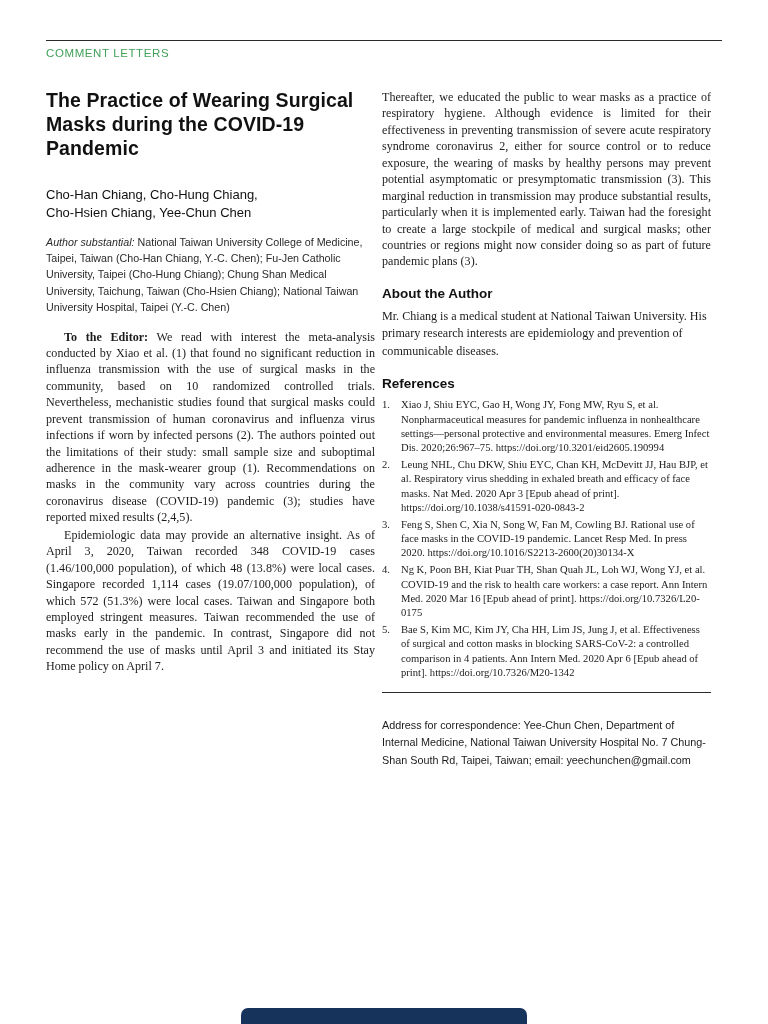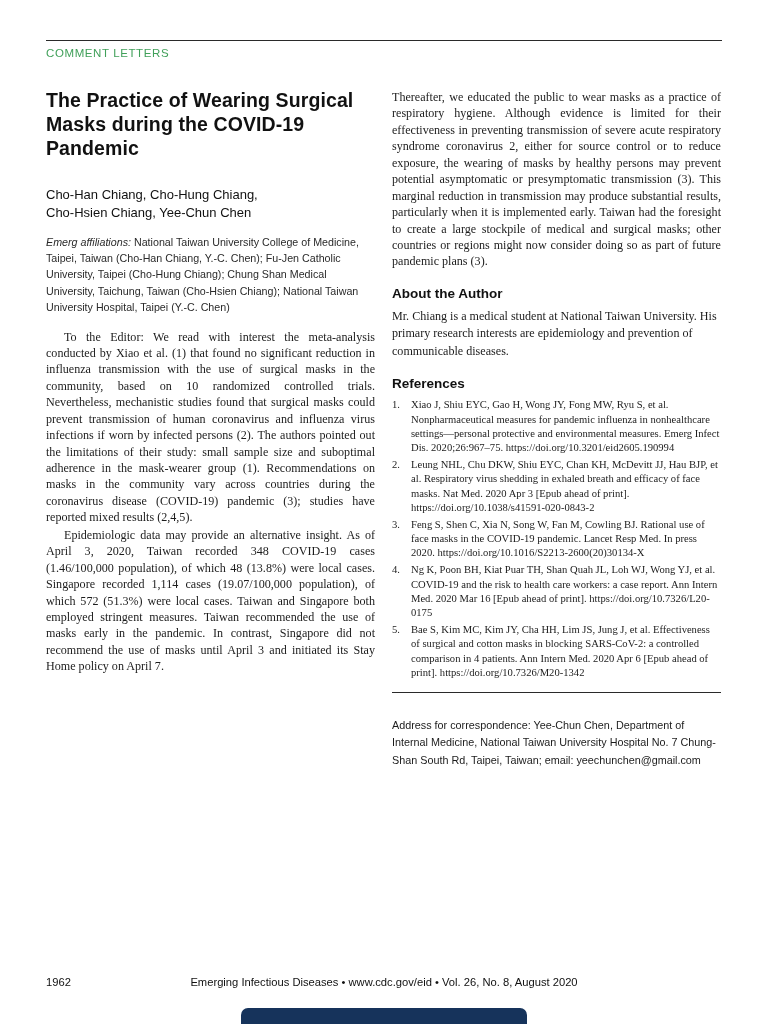--- a/index.html
+++ b/index.html
@@ -9,41 +9,41 @@
 
   .sheet { position: relative; width: 768px; height: 1024px; background: #fff; }
 
   
   .page-header { margin: 0 46px; padding-top: 40px; border-bottom: none; }
   .top-rule { border-top: 1px solid #2a2a2a; }
   .section-label { font-family: "Liberation Sans", sans-serif; font-size: 11.5px;
                    letter-spacing: 0.6px; color: #41a05a; padding-top: 6px; }
 
   
-  .columns { display: flex; gap: 17px; margin: 30px 46px 0 46px; }
+  .columns { display: flex; gap: 7px; margin: 30px 46px 0 46px; }
   .col { width: 329px; }
 
   h1.article-title { font-family: "Liberation Sans", sans-serif; font-weight: 700;
                      font-size: 19.5px; line-height: 1.22; color: #111;
                      margin-bottom: 16px; letter-spacing: 0.1px; }
 
   .authors { font-family: "Liberation Sans", sans-serif; font-size: 13px;
              line-height: 1.32; color: #111; margin-bottom: 13px; margin-top: 26px; }
 
   .affiliations { font-family: "Liberation Sans", sans-serif; font-size: 10.7px;
                   line-height: 1.53; color: #2a2a2a; margin-bottom: 13px; }
   .aff-lead { font-style: italic; }
 
   .doi { font-family: "Liberation Sans", sans-serif; font-size: 10.7px;
          color: #2a2a2a; margin-bottom: 16px; }
 
   p.body { font-size: 12.1px; line-height: 1.36; text-align: justify; color: #1c1c1c; }
   p.body + p.body { margin-top: 1px; }
   .indent { text-indent: 18px; }
-  .lead-bold { font-weight: 400; }
+  .lead-bold { font-weight: 700; }
 
   h2.subhead { font-family: "Liberation Sans", sans-serif; font-weight: 700;
                font-size: 13.5px; color: #111; margin: 16px 0 7px 0; }
 
   .about-text { font-size: 12.1px; line-height: 1.45; color: #1c1c1c; }
 
   ol.refs { list-style: none; margin-top: 2px; }
   ol.refs li { display: flex; font-size: 10.6px; line-height: 1.34; color: #1c1c1c;
                margin-bottom: 3px; }
   .ref-num { flex: none; width: 12px; margin-right: 7px; text-align: left; }
@@ -77,21 +77,21 @@
   <div class="columns">
 
     <div class="col">
       <h1 class="article-title">The Practice of Wearing Surgical Masks during the COVID-19 Pandemic</h1>
 
       <div class="authors">
         <div>Cho-Han Chiang, Cho-Hung Chiang,</div>
         <div>Cho-Hsien Chiang, Yee-Chun Chen</div>
       </div>
 
-      <p class="affiliations"><span class="aff-lead">Emerg affiliations:</span> <span>National Taiwan University College of Medicine, Taipei, Taiwan (Cho-Han Chiang, Y.-C. Chen); Fu-Jen Catholic University, Taipei (Cho-Hung Chiang); Chung Shan Medical University, Taichung, Taiwan (Cho-Hsien Chiang); National Taiwan University Hospital, Taipei (Y.-C. Chen)</span></p>
+      <p class="affiliations"><span class="aff-lead">Author substantial:</span> <span>National Taiwan University College of Medicine, Taipei, Taiwan (Cho-Han Chiang, Y.-C. Chen); Fu-Jen Catholic University, Taipei (Cho-Hung Chiang); Chung Shan Medical University, Taichung, Taiwan (Cho-Hsien Chiang); National Taiwan University Hospital, Taipei (Y.-C. Chen)</span></p>
 
 
       <p class="body indent"><span class="lead-bold">To the Editor:</span> <span>We read with interest the meta-analysis conducted by Xiao et al. (1) that found no significant reduction in influenza transmission with the use of surgical masks in the community, based on 10 randomized controlled trials. Nevertheless, mechanistic studies found that surgical masks could prevent transmission of human coronavirus and influenza virus infections if worn by infected persons (2). The authors pointed out the limitations of their study: small sample size and suboptimal adherence in the mask-wearer group (1). Recommendations on masks in the community vary across countries during the coronavirus disease (COVID-19) pandemic (3); studies have reported mixed results (2,4,5).</span></p>
 
       <p class="body indent">Epidemiologic data may provide an alternative insight. As of April 3, 2020, Taiwan recorded 348 COVID-19 cases (1.46/100,000 population), of which 48 (13.8%) were local cases. Singapore recorded 1,114 cases (19.07/100,000 population), of which 572 (51.3%) were local cases. Taiwan and Singapore both employed stringent measures. Taiwan recommended the use of masks early in the pandemic. In contrast, Singapore did not recommend the use of masks until April 3 and initiated its Stay Home policy on April 7.</p>
 
     </div>
 
     <div class="col">
       <p class="body">Thereafter, we educated the public to wear masks as a practice of respiratory hygiene. Although evidence is limited for their effectiveness in preventing transmission of severe acute respiratory syndrome coronavirus 2, either for source control or to reduce exposure, the wearing of masks by healthy persons may prevent potential asymptomatic or presymptomatic transmission (3). This marginal reduction in transmission may produce substantial results, particularly when it is implemented early. Taiwan had the foresight to create a large stockpile of medical and surgical masks; other countries or regions might now consider doing so as part of future pandemic plans (3).</p>
@@ -121,20 +121,16 @@
         <li>
           <span class="ref-num">5.</span>
           <span class="ref-text">Bae S, Kim MC, Kim JY, Cha HH, Lim JS, Jung J, et al. Effectiveness of surgical and cotton masks in blocking SARS-CoV-2: a controlled comparison in 4 patients. Ann Intern Med. 2020 Apr 6 [Epub ahead of print]. https://doi.org/10.7326/M20-1342</span>
         </li>
       </ol>
 
       <p class="correspondence">Address for correspondence: Yee-Chun Chen, Department of Internal Medicine, National Taiwan University Hospital No. 7 Chung-Shan South Rd, Taipei, Taiwan; email: yeechunchen@gmail.com</p>
     </div>
   </div>
 
-  <div class="page-footer">
-    <span class="page-number">1962</span>
-    <span class="journal-line">Emerging Infectious Diseases • www.cdc.gov/eid • Vol. 26, No. 8, August 2020</span>
-  </div>
 
   <div class="bottom-bar"></div>
 
 </div>
 
 </body></html>

